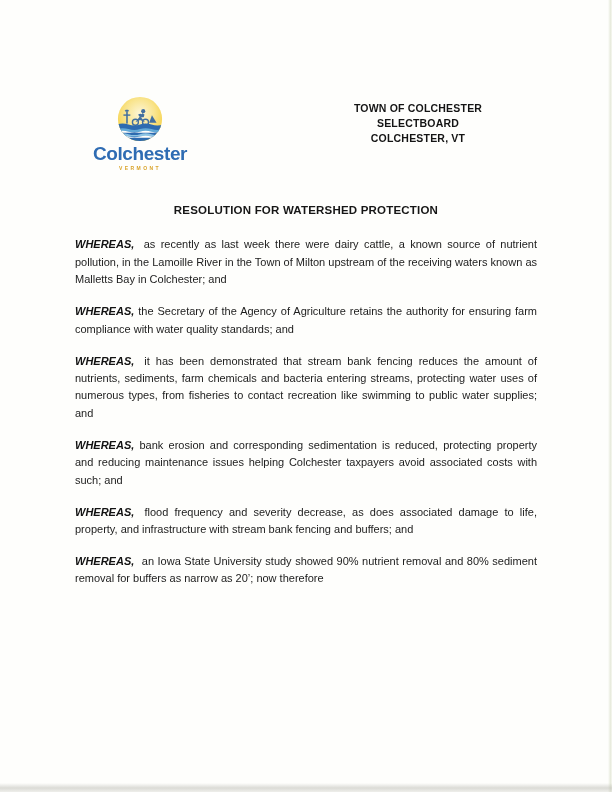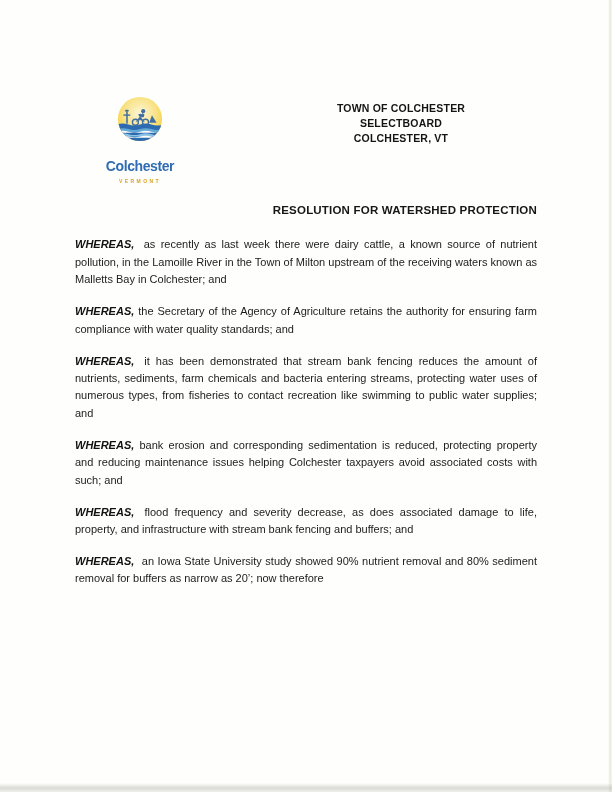--- a/index.html
+++ b/index.html
@@ -20,45 +20,45 @@
     background:#fefefc;
     overflow:hidden;
     font-family:"Liberation Sans", sans-serif;
     color:var(--ink);
   }
   
   .letterhead{position:absolute;left:0;top:0;width:612px;height:190px;}
   .logo{position:absolute;left:84px;top:96px;width:112px;text-align:center;}
   .logo-seal{display:block;margin:0 auto;width:46px;height:46px;}
   .logo-wordmark{
-    margin-top:14px;
-    font-size:14px;font-weight:bold;letter-spacing:-0.4px;
+    margin-top:1px;
+    font-size:19px;font-weight:bold;letter-spacing:-0.4px;
     color:var(--logo-blue);
     line-height:21px;
   }
   .logo-region{
     margin-top:1px;
     font-size:5px;font-weight:bold;letter-spacing:2.4px;
     color:var(--logo-gold);
   }
   .address-block{
-    position:absolute;left:301px;top:101px;width:200px;
+    position:absolute;left:318px;top:101px;width:200px;
     text-align:center;
     font-size:10.5px;font-weight:bold;line-height:15px;
     color:#141414;
     letter-spacing:0.2px;
   }
   
   .doc-body{
     position:absolute;left:75px;top:202px;width:462px;
     font-size:11px;line-height:17.4px;
   }
   .doc-title{
     margin:0 0 17px 0;
-    text-align:right;
+    text-align:center;
     font-size:11.5px;font-weight:bold;letter-spacing:0.2px;
     color:#161616;
   }
   .para{
     margin:0 0 14.6px 0;
     text-align:justify;
     color:#1c1c1c;
   }
   .para .lead{font-weight:bold;color:#121212;font-style:italic;}
   .para.wide-gap .rest{padding-left:4px;}

